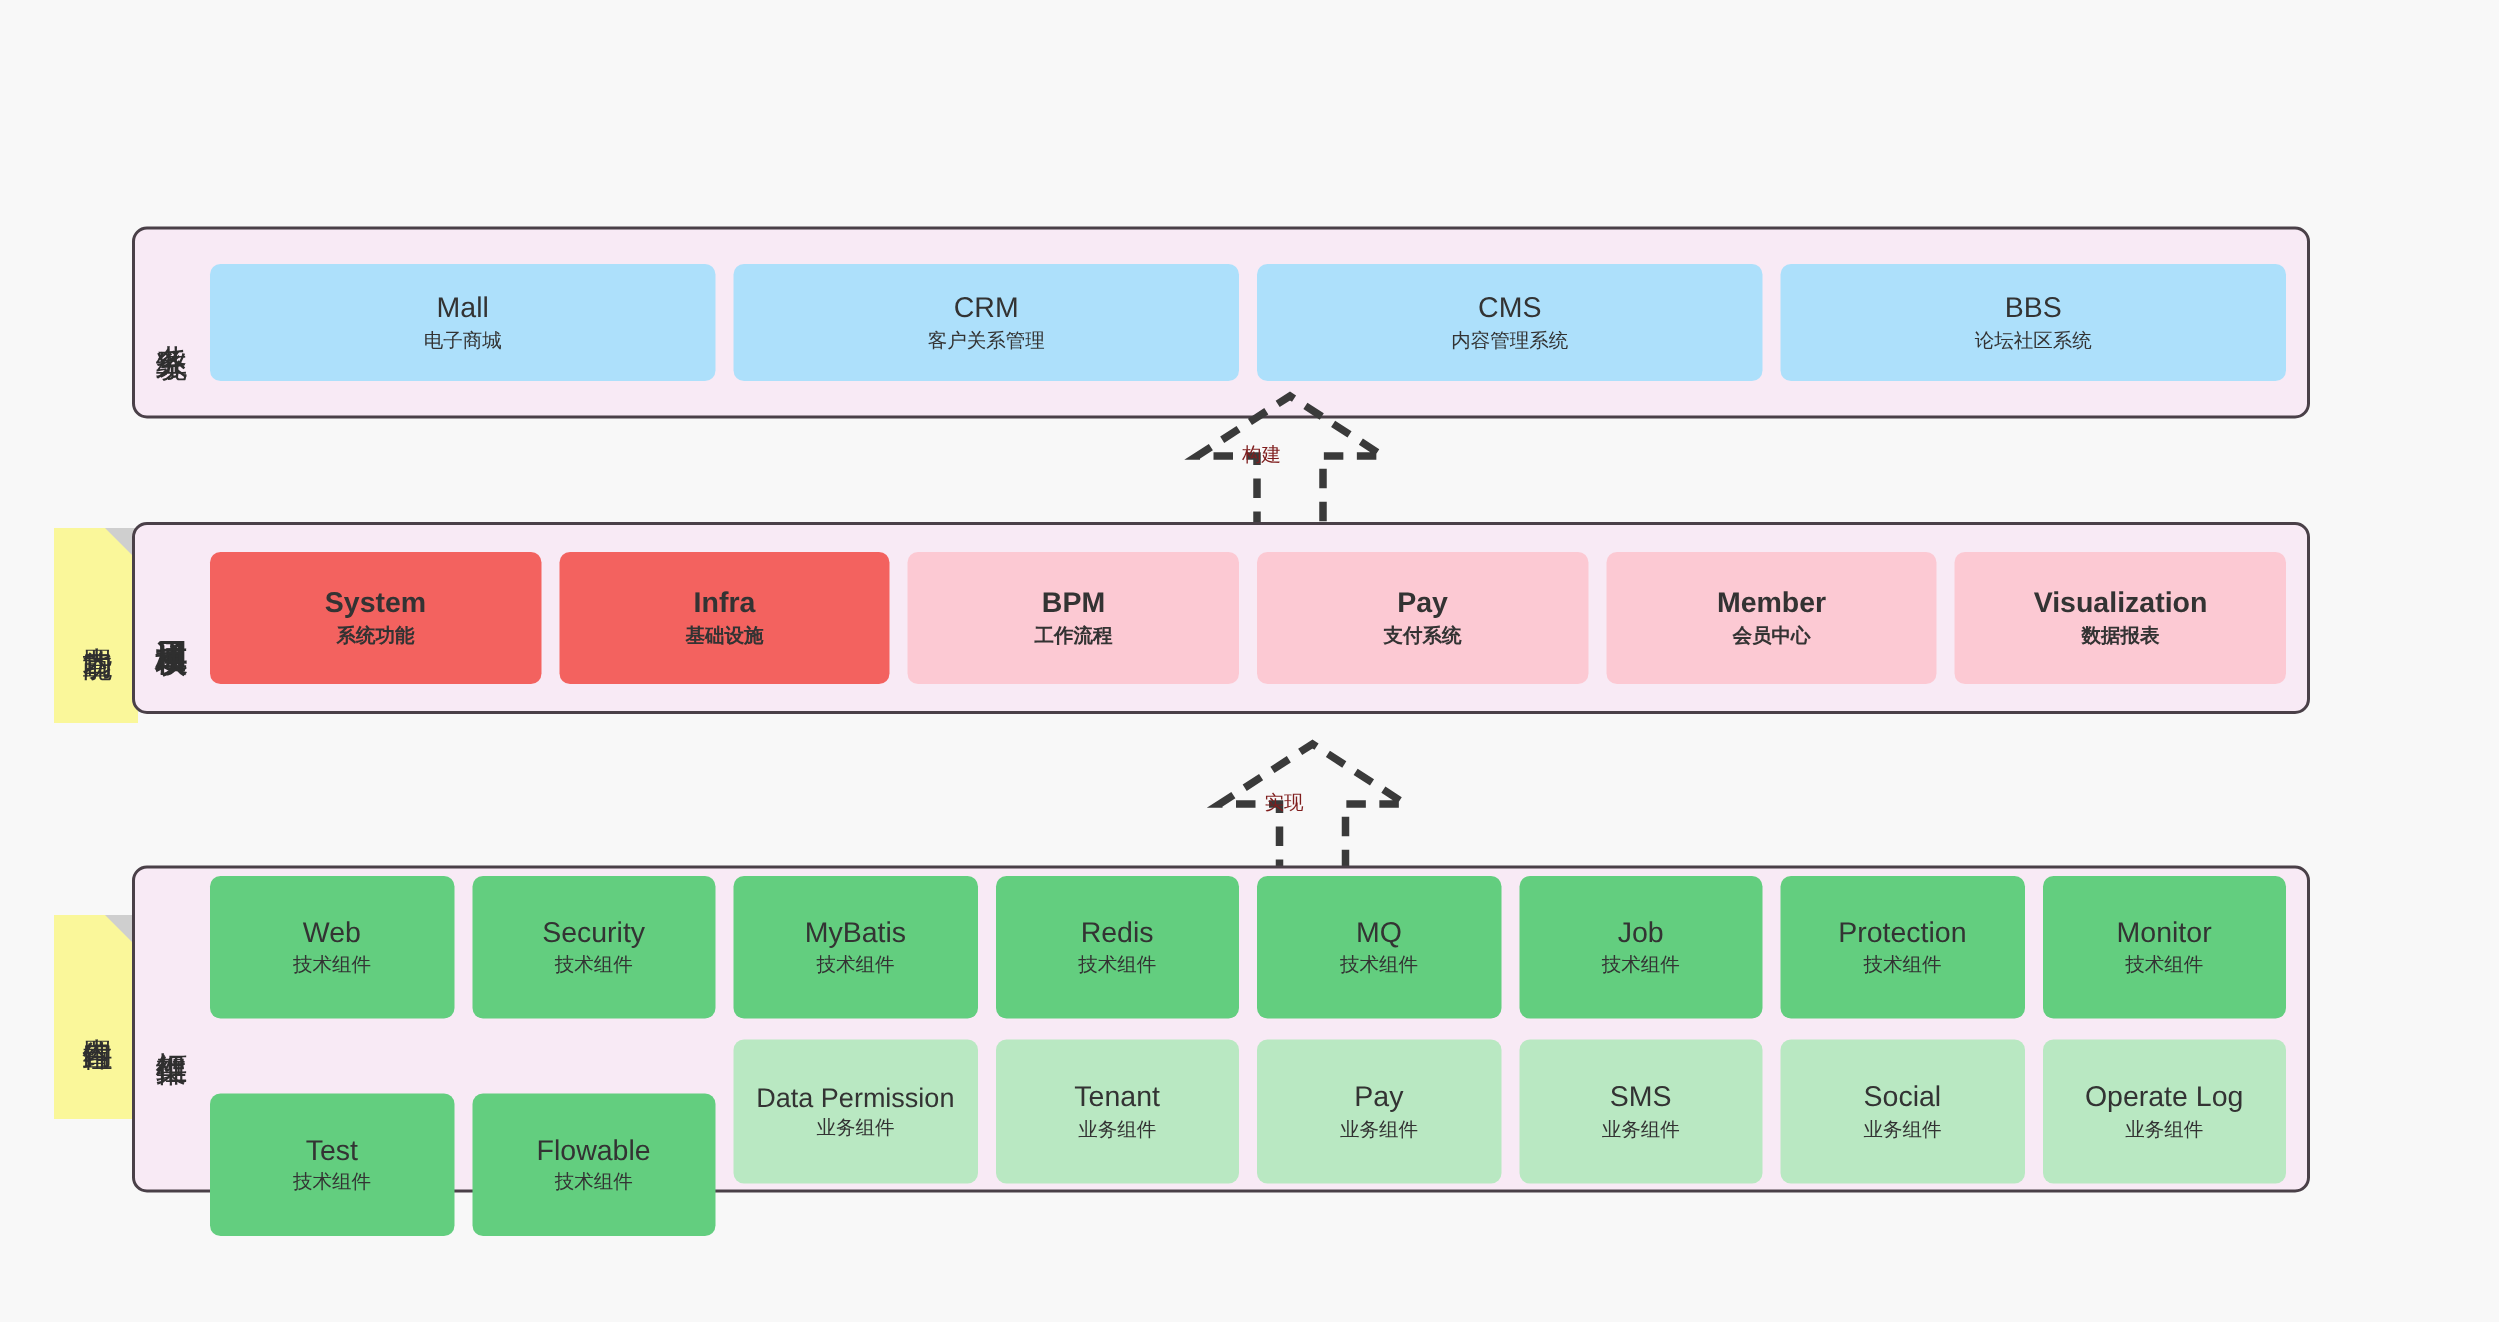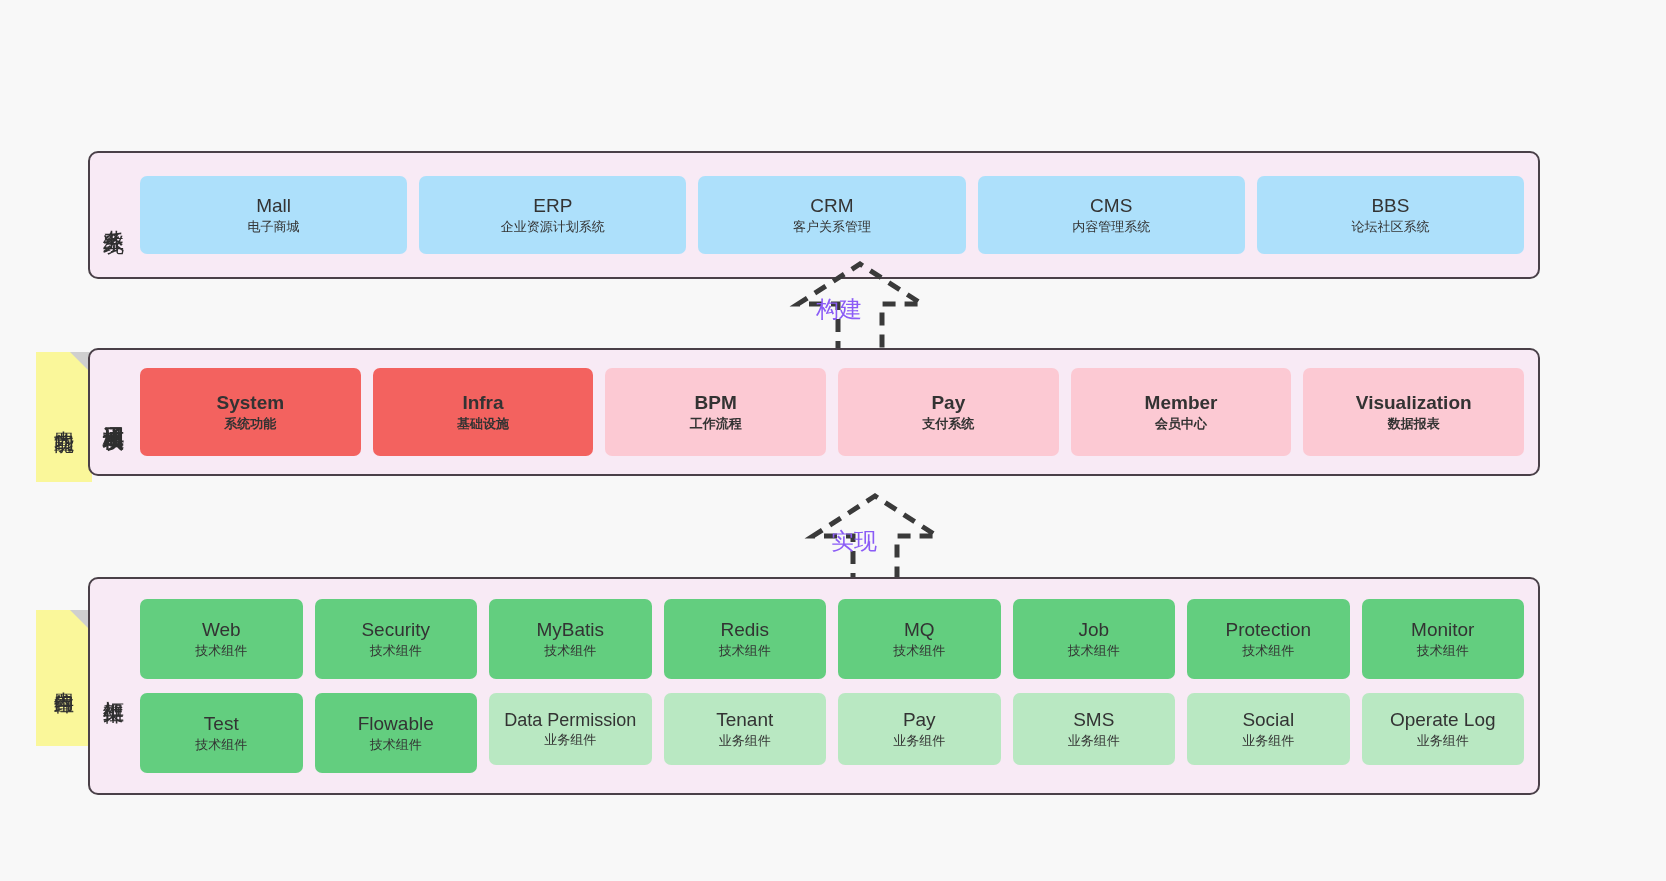--- a/index.html
+++ b/index.html
@@ -71,22 +71,22 @@
     text-align:center;
     line-height:1.30;
     user-select:none;
   }
   .card .en{font-size:19px;}
   .card .cn{font-size:13px;}
 
   .card.blue{background:#ade0fb;height:78px;}
   .card.red{background:#f3625f;height:88px;}
   .card.pink{background:#fcc9d3;height:88px;}
-  .card.green{background:#63ce7f;height:80px;}
-  .card.lightgreen{background:#b9e8c2;height:72px;}
+  .card.green{background:#63ce7f;height:95px;margin-top:36px;}
+  .card.lightgreen{background:#b9e8c2;height:96px;}
   .card.tall .en{font-size:18px;}
 
   
   .note{
     position:absolute;
     box-sizing:border-box;
     width:56px;
     background:#faf79a;
     display:flex;
     align-items:center;
@@ -107,43 +107,40 @@
     width:0;height:0;
     border-top:22px solid #cfcfcf;
     border-left:22px solid transparent;
   }
 
   
   .arrow{position:absolute;}
   .arrow svg{display:block;overflow:visible;}
   .arrow-label{
     position:absolute;
-    font-size:23px;
-    color:#8b5cf6;
+    font-size:13px;
+    color:#7f1d1d;
     background:transparent;
     white-space:nowrap;
     user-select:none;
+    margin-left:12px;
   }
 </style>
 </head>
 <body style="background: rgb(248, 248, 248);">
 
 <div class="canvas">
 
   <div class="layer" style="left:88px;top:116px;width:1452px;height:128px;margin-top:35px;">
     <div class="layer-title">业务系统</div>
     <div class="layer-body">
 
       <div class="card blue">
         <span class="en">Mall</span>
         <span class="cn">电子商城</span>
-      </div>
-      <div class="card blue">
-        <span class="en">ERP</span>
-        <span class="cn">企业资源计划系统</span>
       </div>
       <div class="card blue">
         <span class="en">CRM</span>
         <span class="cn">客户关系管理</span>
       </div>
       <div class="card blue">
         <span class="en">CMS</span>
         <span class="cn">内容管理系统</span>
       </div>
       <div class="card blue">

